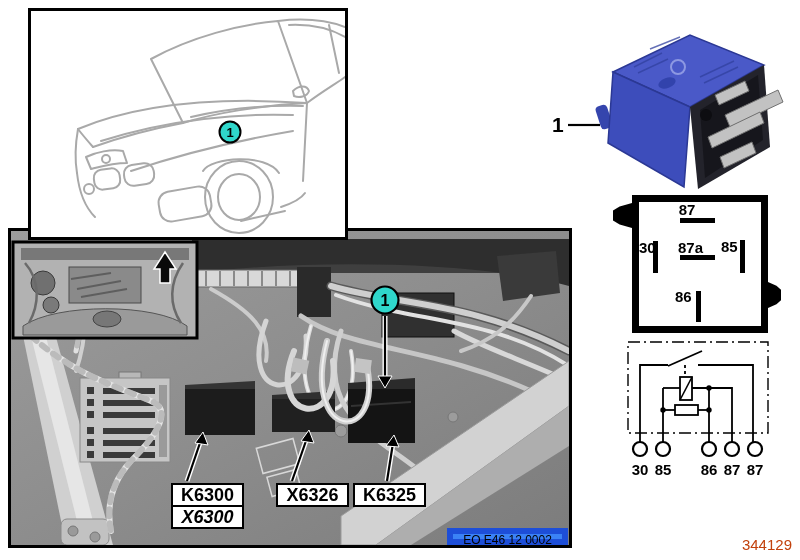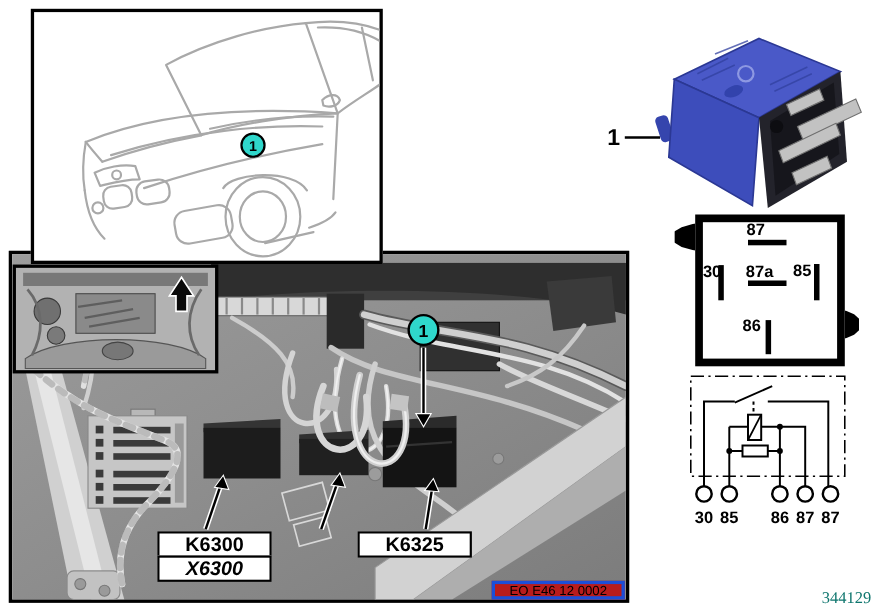--- a/index.html
+++ b/index.html
@@ -6,26 +6,26 @@
   .canvas{position:relative;width:800px;height:560px;background:#fff;overflow:hidden;
           font-family:"Liberation Sans",sans-serif;}
   svg text{font-family:"Liberation Sans",sans-serif;}
 
   
   .photo-panel{position:absolute;left:8px;top:228px;width:564px;height:320px;
     border:3px solid #000;box-sizing:border-box;background:#8f8f8f;z-index:1;
     box-shadow:inset 0 0 0 2px #ffffff, inset 0 0 0 3px #666666;}
   .photo-art{position:absolute;left:0;top:0;}
 
-  .klabel{position:absolute;width:104px;z-index:5;}
+  .klabel{position:absolute;width:73px;z-index:5;margin-left:28px;}
   .krow{box-sizing:border-box;border:2px solid #000;background:#fff;height:24px;
     font-weight:700;font-size:18px;line-height:20px;text-align:center;color:#000;}
   .krow+.krow{margin-top:-2px;font-style:italic;}
   .eo-box{position:absolute;left:436px;top:297px;width:121px;height:17px;z-index:5;
-    box-sizing:border-box;border:3px solid #1d4ed8;background:#b91c1c;font-size:12px;
+    box-sizing:border-box;border:6px solid #1d4ed8;background:#3b82f6;font-size:12px;
     line-height:13px;text-align:center;color:#000;}
 
   
   .car-panel{position:absolute;left:28px;top:8px;width:320px;height:232px;
     border:3px solid #000;box-sizing:border-box;background:#fff;z-index:3;}
 
   
   .relay-art{position:absolute;left:550px;top:15px;width:250px;height:185px;z-index:2;}
 
   
@@ -35,21 +35,21 @@
   .pin-bar{position:absolute;background:#000;}
   .tab{position:absolute;background:#000;}
   .tab-left{left:-26px;top:1px;width:19px;height:25px;
     clip-path:polygon(100% 0,100% 100%,35% 86%,0 70%,0 30%,35% 14%);}
   .tab-right{right:-20px;top:80px;width:13px;height:26px;
     clip-path:polygon(0 0,65% 14%,100% 30%,100% 70%,65% 86%,0 100%);}
 
   
   .schematic{position:absolute;left:606px;top:338px;width:194px;height:148px;z-index:1;}
 
-  .doc-number{position:absolute;right:8px;top:536px;font-size:15px;color:#0f766e;z-index:4;font-family:Liberation Serif, serif;}
+  .doc-number{position:absolute;right:8px;top:536px;font-size:15px;color:#c2410c;z-index:4;}
 </style>
 </head>
 <body>
 
 <div class="canvas">
 
   <div class="photo-panel">
     <svg class="photo-art" width="558" height="314" viewBox="0 0 558 314">
       <defs>
         <linearGradient id="bgGrad" x1="0" y1="0" x2="1" y2="1">
@@ -190,20 +190,21 @@
         <circle cx="374" cy="69" r="13.5" fill="#2FD7CB" stroke="#000" stroke-width="2.2"></circle>
         <text x="374" y="75" text-anchor="middle" font-size="16" font-weight="700" fill="#000">1</text>
       </g>
     </svg>
 
     <div class="klabel" style="left:132px;top:252px;">
       <div class="krow">K6300</div>
       <div class="krow">X6300</div>
     </div>
     <div class="klabel" style="left:237px;top:252px;">
+      <div class="krow">X6326</div>
     </div>
     <div class="klabel" style="left:314px;top:252px;">
       <div class="krow">K6325</div>
     </div>
     <div class="eo-box">EO E46 12 0002</div>
   </div>
 
   <div class="car-panel">
     <svg width="314" height="226" viewBox="0 0 314 226">
       <g fill="none" stroke="#A9A9A9" stroke-width="2" stroke-linecap="round" stroke-linejoin="round">

